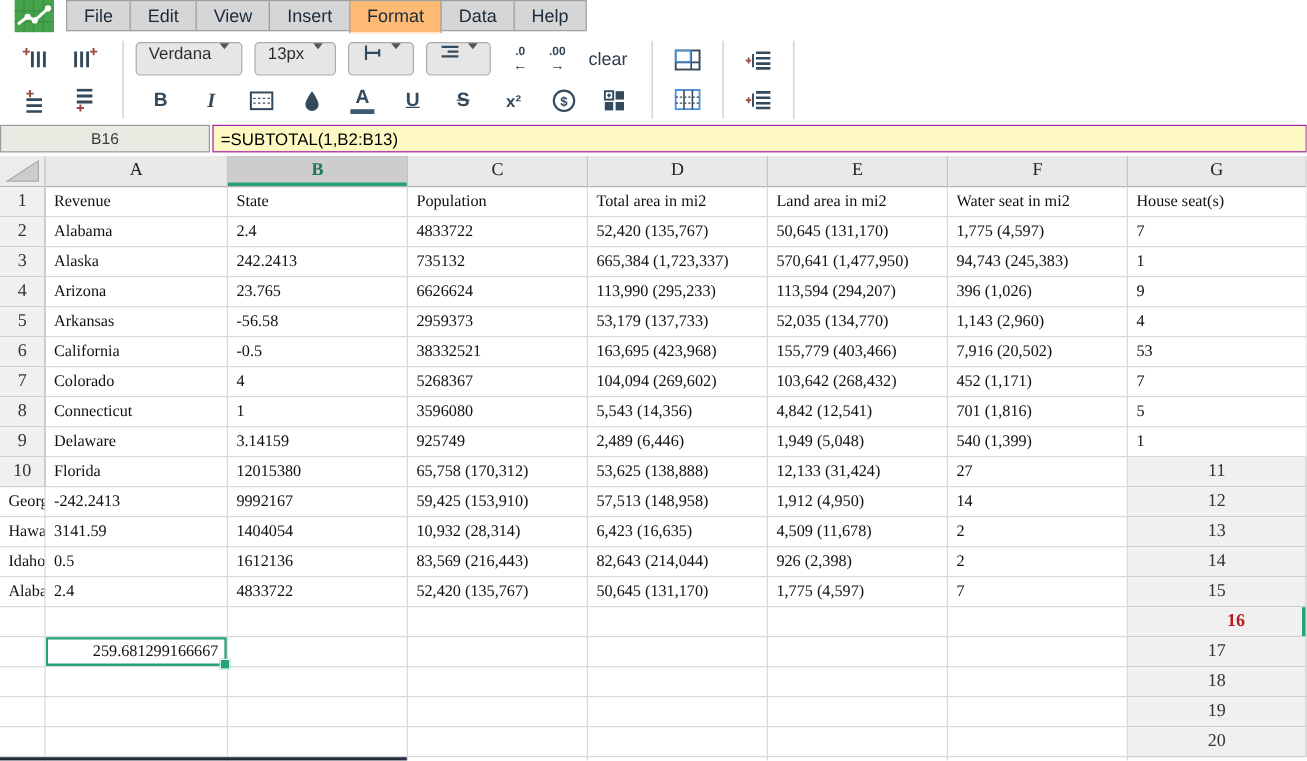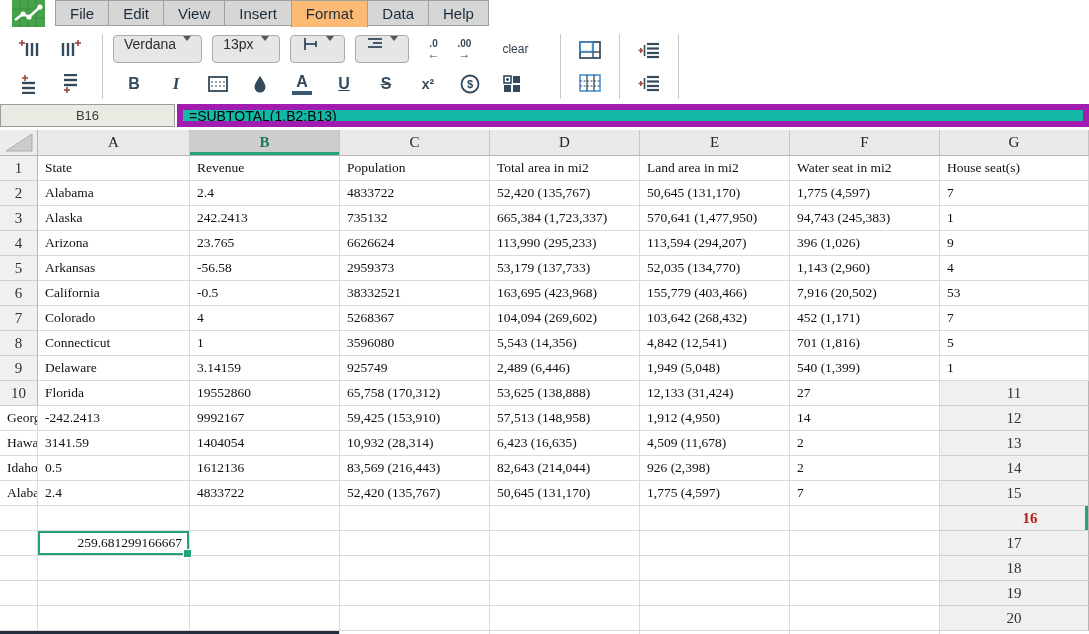--- a/index.html
+++ b/index.html
@@ -39,31 +39,31 @@
   .glyph-btn.italic{ font-style:italic; font-weight:bold; font-family:"Liberation Serif",serif; font-size:17px;}
   .glyph-btn.underl{ text-decoration:underline; }
   .glyph-btn.strike{ text-decoration:line-through; }
   .glyph-btn.sup{ font-size:14px; }
   .fontcolor{ display:inline-flex; flex-direction:column; align-items:center; line-height:1; }
   .fontcolor .bar{ width:20px; height:4px; background:#3d5a73; margin-top:1px; }
   .dec-btn{ display:inline-flex; flex-direction:column; align-items:center; line-height:1;
             margin:0 9px; cursor:pointer; color:#33495c; font-weight:bold; }
   .dec-btn .num{ font-size:10px; letter-spacing:0; }
   .dec-btn .arr{ font-size:12px; margin-top:-1px; }
-  .clear-btn{ font-size:12px; color:#2e3d4e; margin:0 22px; cursor:pointer; }
+  .clear-btn{ font-size:15px; color:#2e3d4e; margin:0 10px; cursor:pointer; }
   .tb-col{ display:flex; flex-direction:column; justify-content:space-between; padding:3px 0; }
   .tb-col .icon-btn{ height:30px; display:flex; align-items:center; justify-content:center; cursor:pointer; padding:0 8px;}
   
   .formulabar{ display:flex; align-items:stretch; height:23px; margin:1px 0 3px 0;border-radius:10px; }
   .cellref{
     flex:0 0 175px; background:#eae9e2; border:1px solid #9c9c9c;
     font-size:13px; color:#3c3c3c; display:flex; align-items:center; justify-content:center;
   }
   .formula-input{
-    flex:1; background:#14b8a6; border:6px solid #a21caf; margin-left:2px;
+    flex:1; background:#fef9c3; border:1px solid #a21caf; margin-left:2px;
     font-size:14px; color:#000; display:flex; align-items:center; padding-left:6px;
     white-space:nowrap; overflow:hidden; cursor:text;
   }
   
   #sheet-grid{
     position:relative; display:grid;
     grid-template-columns:38px 152px 150px 150px 150px 150px 150px minmax(0,1fr);
     grid-template-rows:26px repeat(20, 25px);
     width:1089px; height:504px; overflow:hidden;
     font-family:"Liberation Serif", serif; font-size:13.5px; background:#fff;
@@ -354,22 +354,22 @@
         </svg>
       </div>
       <div class="col-h">A</div>
       <div class="col-h sel">B</div>
       <div class="col-h">C</div>
       <div class="col-h">D</div>
       <div class="col-h">E</div>
       <div class="col-h">F</div>
       <div class="col-h">G</div>
       <div class="row-h">1</div>
+      <div class="cell">Revenue</div>
       <div class="cell">State</div>
-      <div class="cell">Revenue</div>
       <div class="cell">Population</div>
       <div class="cell">Total area in mi2</div>
       <div class="cell">Land area in mi2</div>
       <div class="cell">Water seat in mi2</div>
       <div class="cell">House seat(s)</div>
       <div class="row-h">2</div>
       <div class="cell">Alabama</div>
       <div class="cell">2.4</div>
       <div class="cell">4833722</div>
       <div class="cell">52,420 (135,767)</div>
@@ -427,21 +427,21 @@
       <div class="row-h">9</div>
       <div class="cell">Delaware</div>
       <div class="cell">3.14159</div>
       <div class="cell">925749</div>
       <div class="cell">2,489 (6,446)</div>
       <div class="cell">1,949 (5,048)</div>
       <div class="cell">540 (1,399)</div>
       <div class="cell">1</div>
       <div class="row-h">10</div>
       <div class="cell">Florida</div>
-      <div class="cell">19552860</div>
+      <div class="cell">12015380</div>
       <div class="cell">65,758 (170,312)</div>
       <div class="cell">53,625 (138,888)</div>
       <div class="cell">12,133 (31,424)</div>
       <div class="cell">27</div>
       <div class="row-h">11</div>
       <div class="cell">Georgia</div>
       <div class="cell">-242.2413</div>
       <div class="cell">9992167</div>
       <div class="cell">59,425 (153,910)</div>
       <div class="cell">57,513 (148,958)</div>

